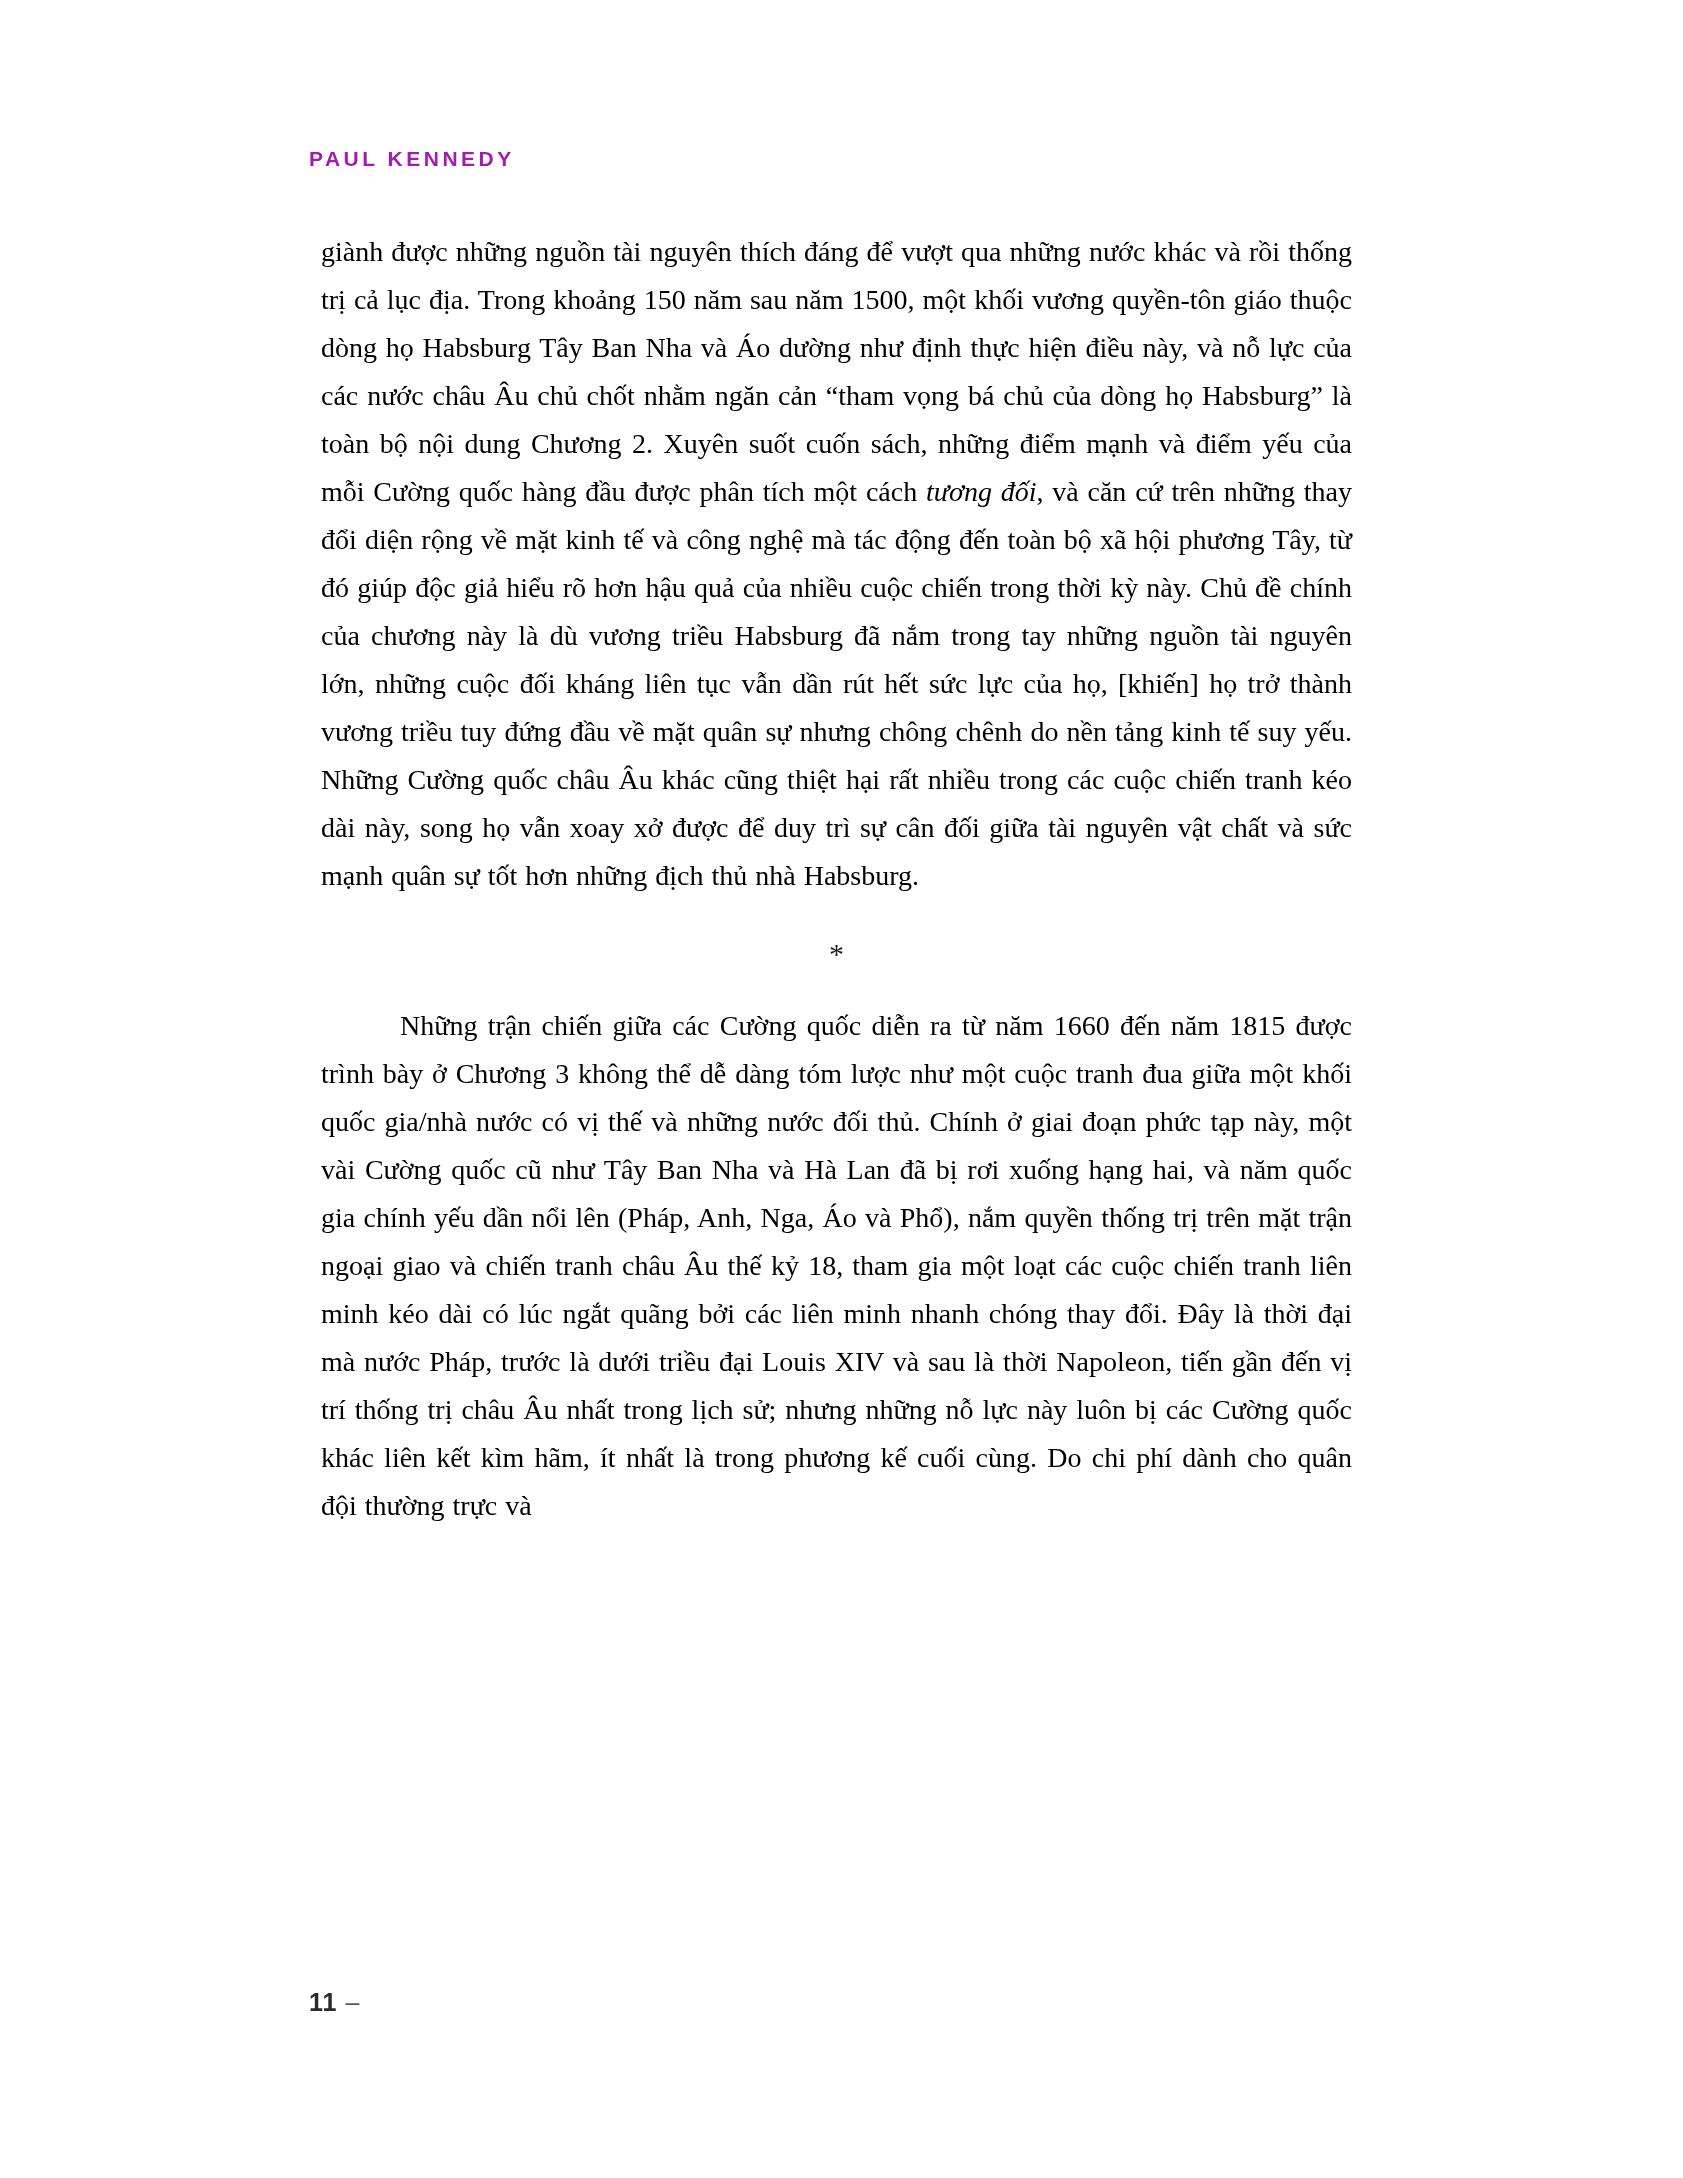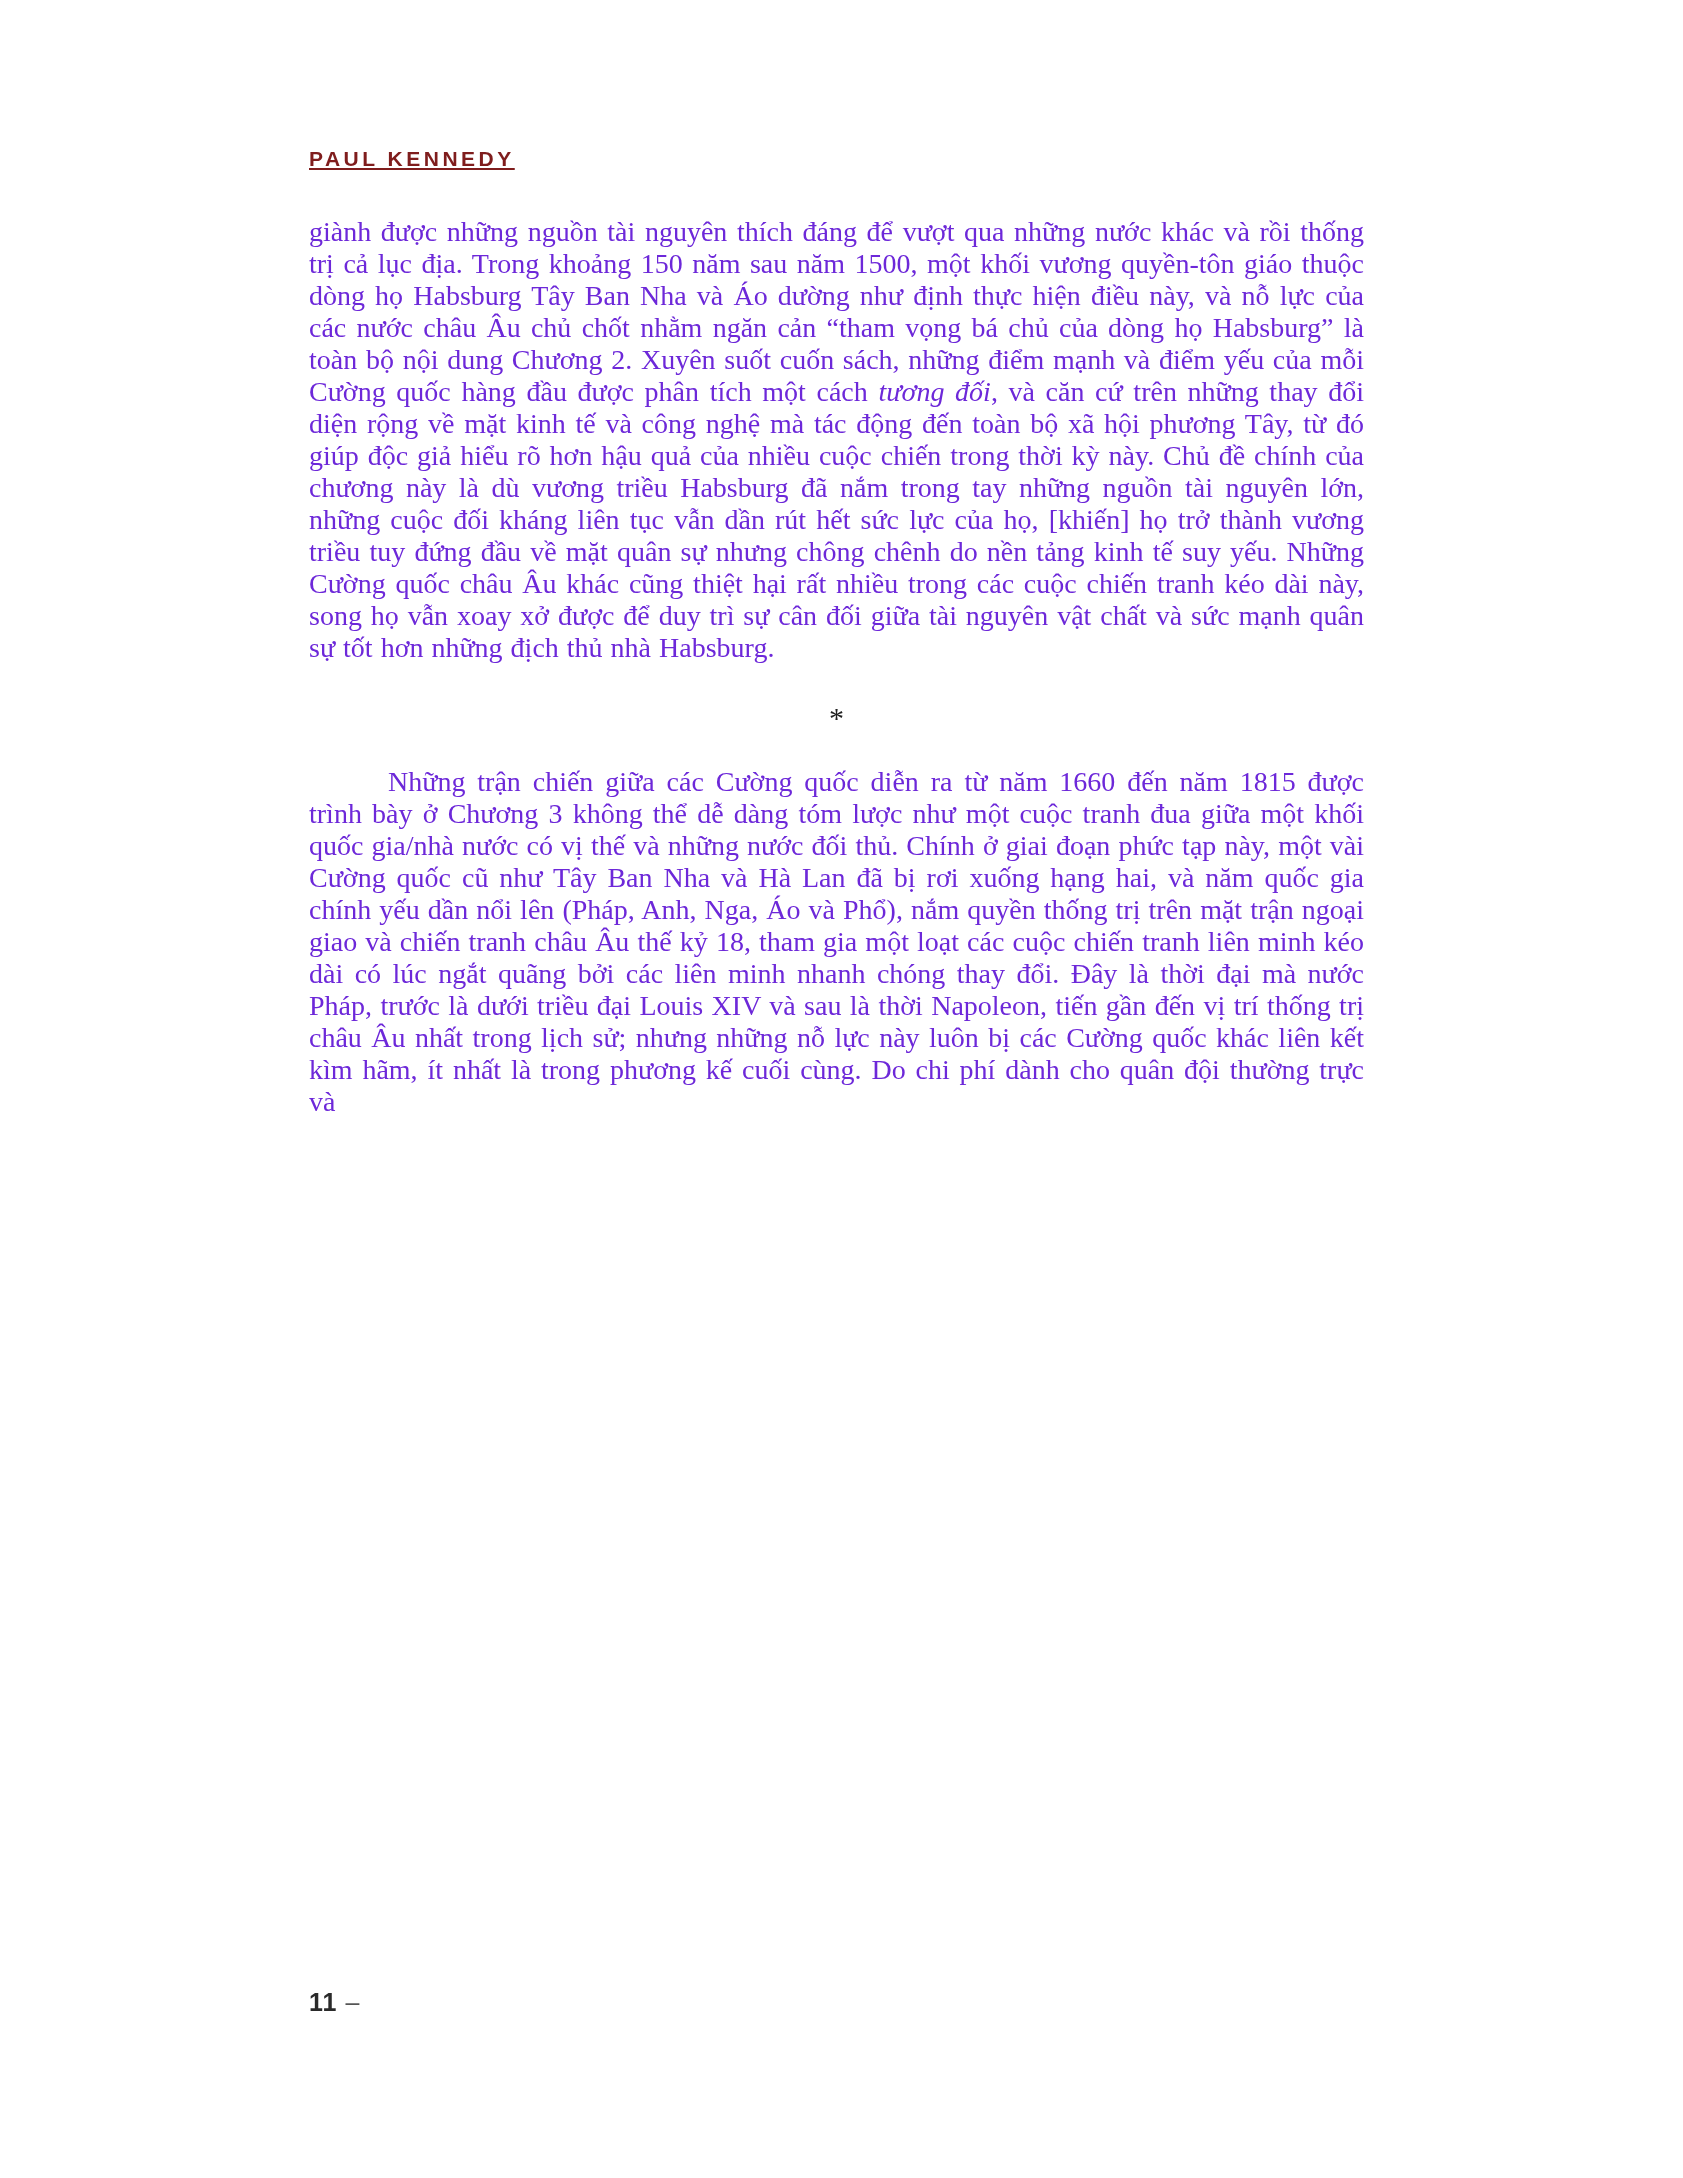--- a/index.html
+++ b/index.html
@@ -17,37 +17,36 @@
     color: #1f1f1f;
   }
   .running-head {
     position: absolute;
     top: 147px;
     left: 309px;
     font-family: "Liberation Sans", "DejaVu Sans", sans-serif;
     font-size: 21px;
     letter-spacing: 3.5px;
     font-weight: 600;
-    color: #7f1d1d;
+    color: #a21caf;
     text-transform: uppercase;
-    text-decoration: underline;
   }
   .text-block {
     position: absolute;
     top: 216px;
     left: 309px;
     width: 1055px;
   }
   .para {
-    margin: 0;
+    margin: 12px;
     font-size: 28px;
-    line-height: 32px;
+    line-height: 48px;
     text-align: justify;
     text-justify: inter-word;
-    color: #6d28d9;
+    color: #000000;
     word-spacing: 1px;
   }
   .para em {
     font-style: italic;
   }
   .para.indent {
     text-indent: 79px;
   }
   .separator {
     width: 100%;

